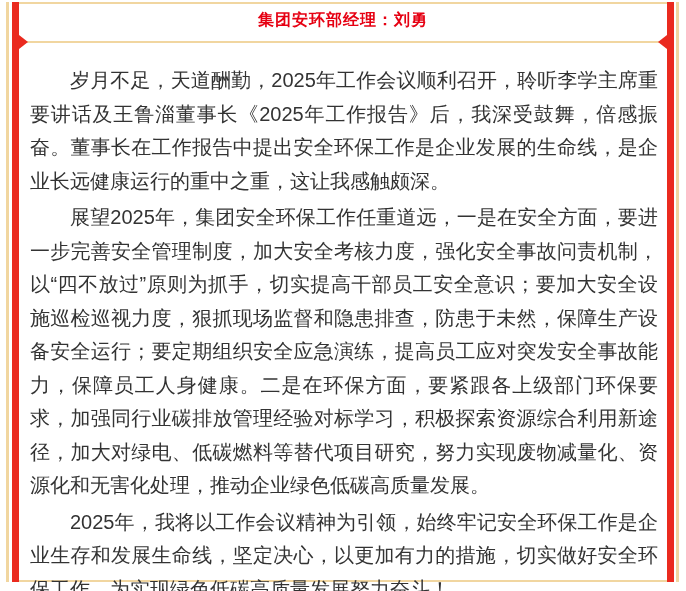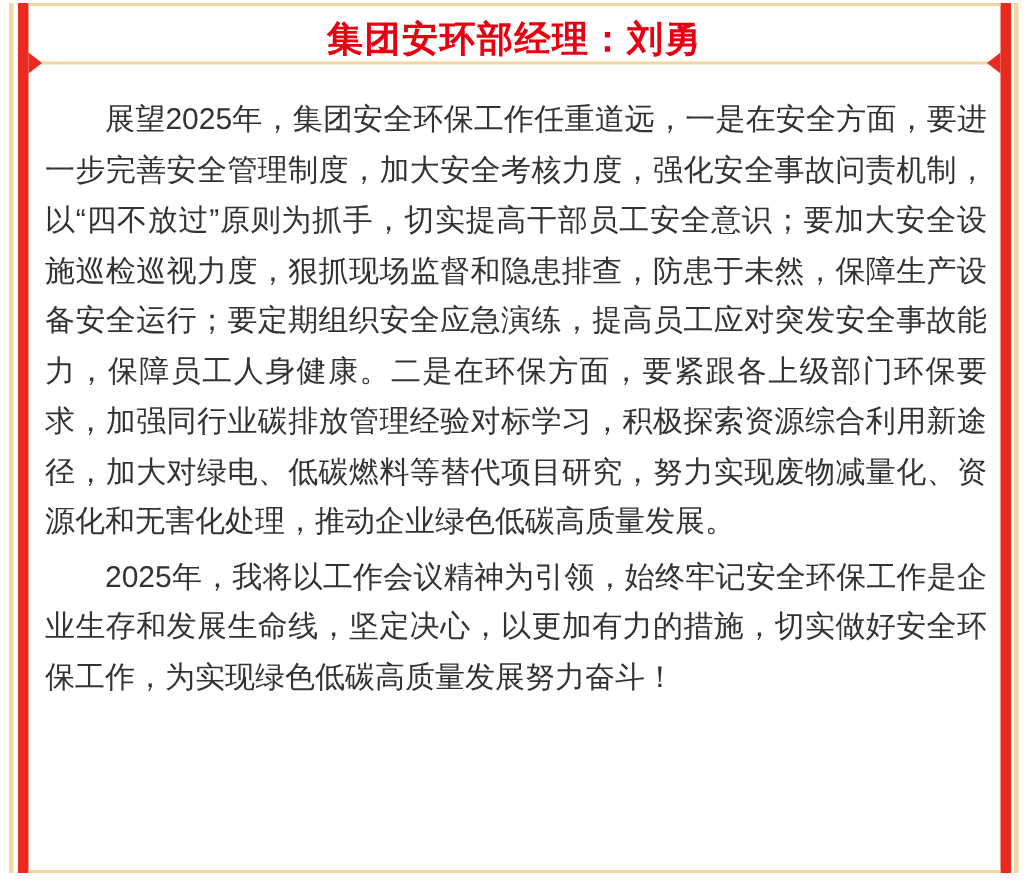--- a/index.html
+++ b/index.html
@@ -27,21 +27,21 @@
          border-top: 7px solid transparent; border-bottom: 7px solid transparent; }
   .tri-left  { left: 19px;  border-left: 9px solid var(--frame-red, #ea2a1f); }
   .tri-right { right: 19px; border-right: 9px solid var(--frame-red, #ea2a1f); }
 
   
   .title {
     position: absolute;
     top: 10px; left: 19px; right: 19px;
     text-align: center;
     color: var(--title-red, #e60012);
-    font-size: 24px;
+    font-size: 16px;
     font-weight: bold;
     letter-spacing: 1px;
   }
 
   
   .content {
     position: absolute;
     top: 64px; left: 30px; right: 28px;
     color: var(--body-text, #333333);
     font-size: 20px;
@@ -64,15 +64,16 @@
   <div class="h-line gold gold-h-top"></div>
   <div class="h-line gold gold-h-title"></div>
   <div class="h-line gold gold-h-bottom"></div>
   <div class="tri tri-left"></div>
   <div class="tri tri-right"></div>
 </div>
 
 <div class="title">集团安环部经理：刘勇</div>
 
 <div class="content">
+  <p>岁月不足，天道酬勤，2025年工作会议顺利召开，聆听李学主席重要讲话及王鲁淄董事长《2025年工作报告》后，我深受鼓舞，倍感振奋。董事长在工作报告中提出安全环保工作是企业发展的生命线，是企业长远健康运行的重中之重，这让我感触颇深。</p>
   <p>展望2025年，集团安全环保工作任重道远，一是在安全方面，要进一步完善安全管理制度，加大安全考核力度，强化安全事故问责机制，以“四不放过”原则为抓手，切实提高干部员工安全意识；要加大安全设施巡检巡视力度，狠抓现场监督和隐患排查，防患于未然，保障生产设备安全运行；要定期组织安全应急演练，提高员工应对突发安全事故能力，保障员工人身健康。二是在环保方面，要紧跟各上级部门环保要求，加强同行业碳排放管理经验对标学习，积极探索资源综合利用新途径，加大对绿电、低碳燃料等替代项目研究，努力实现废物减量化、资源化和无害化处理，推动企业绿色低碳高质量发展。</p>
   <p>2025年，我将以工作会议精神为引领，始终牢记安全环保工作是企业生存和发展生命线，坚定决心，以更加有力的措施，切实做好安全环保工作，为实现绿色低碳高质量发展努力奋斗！</p>
 </div>
 
 </body></html>

